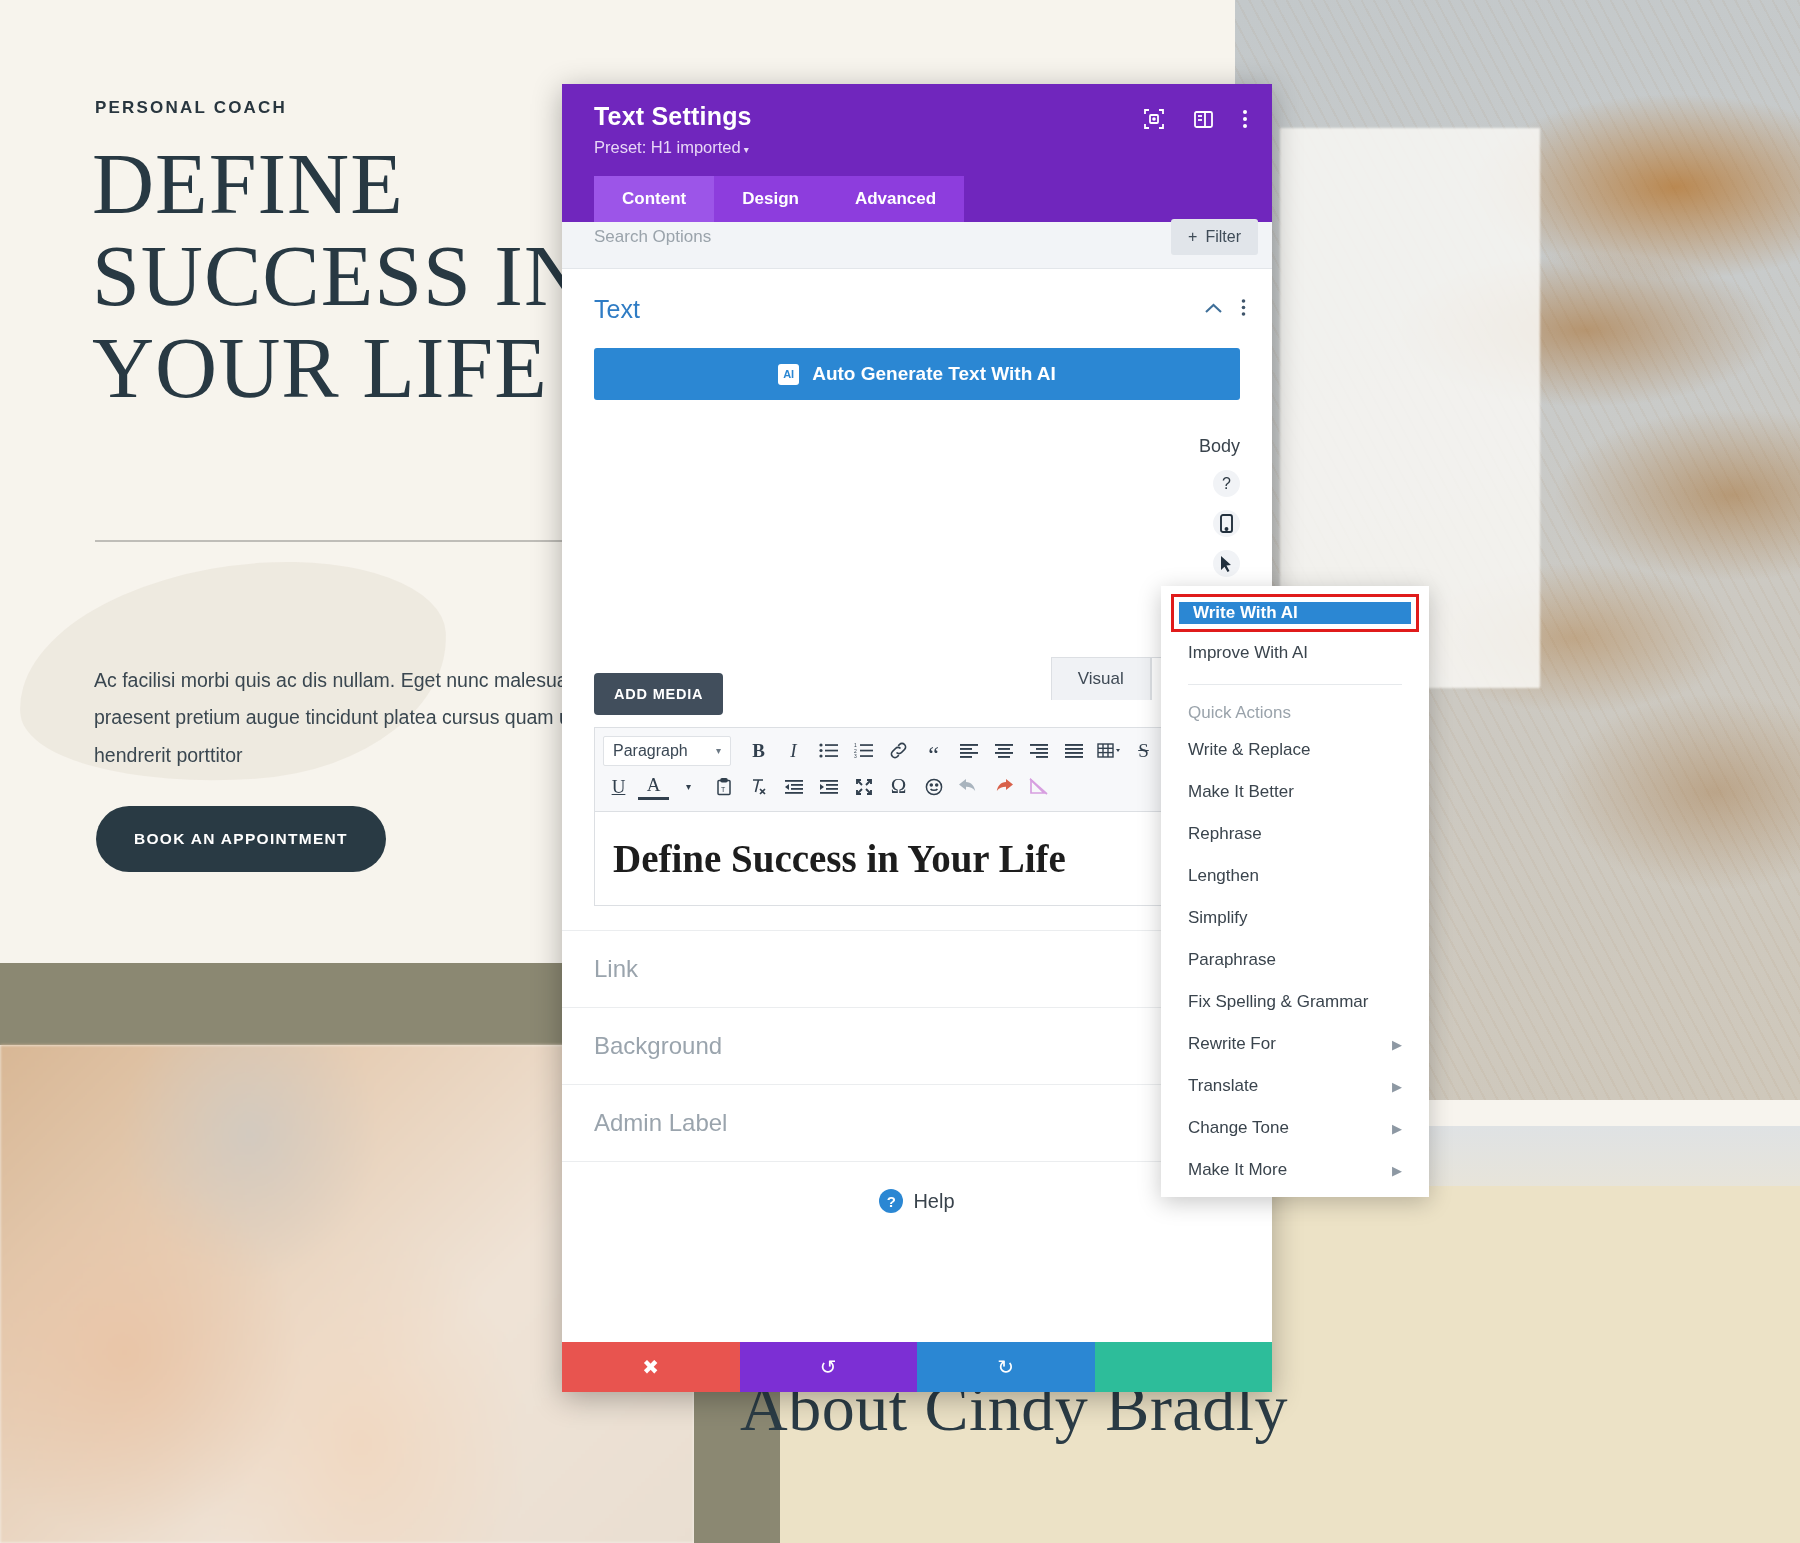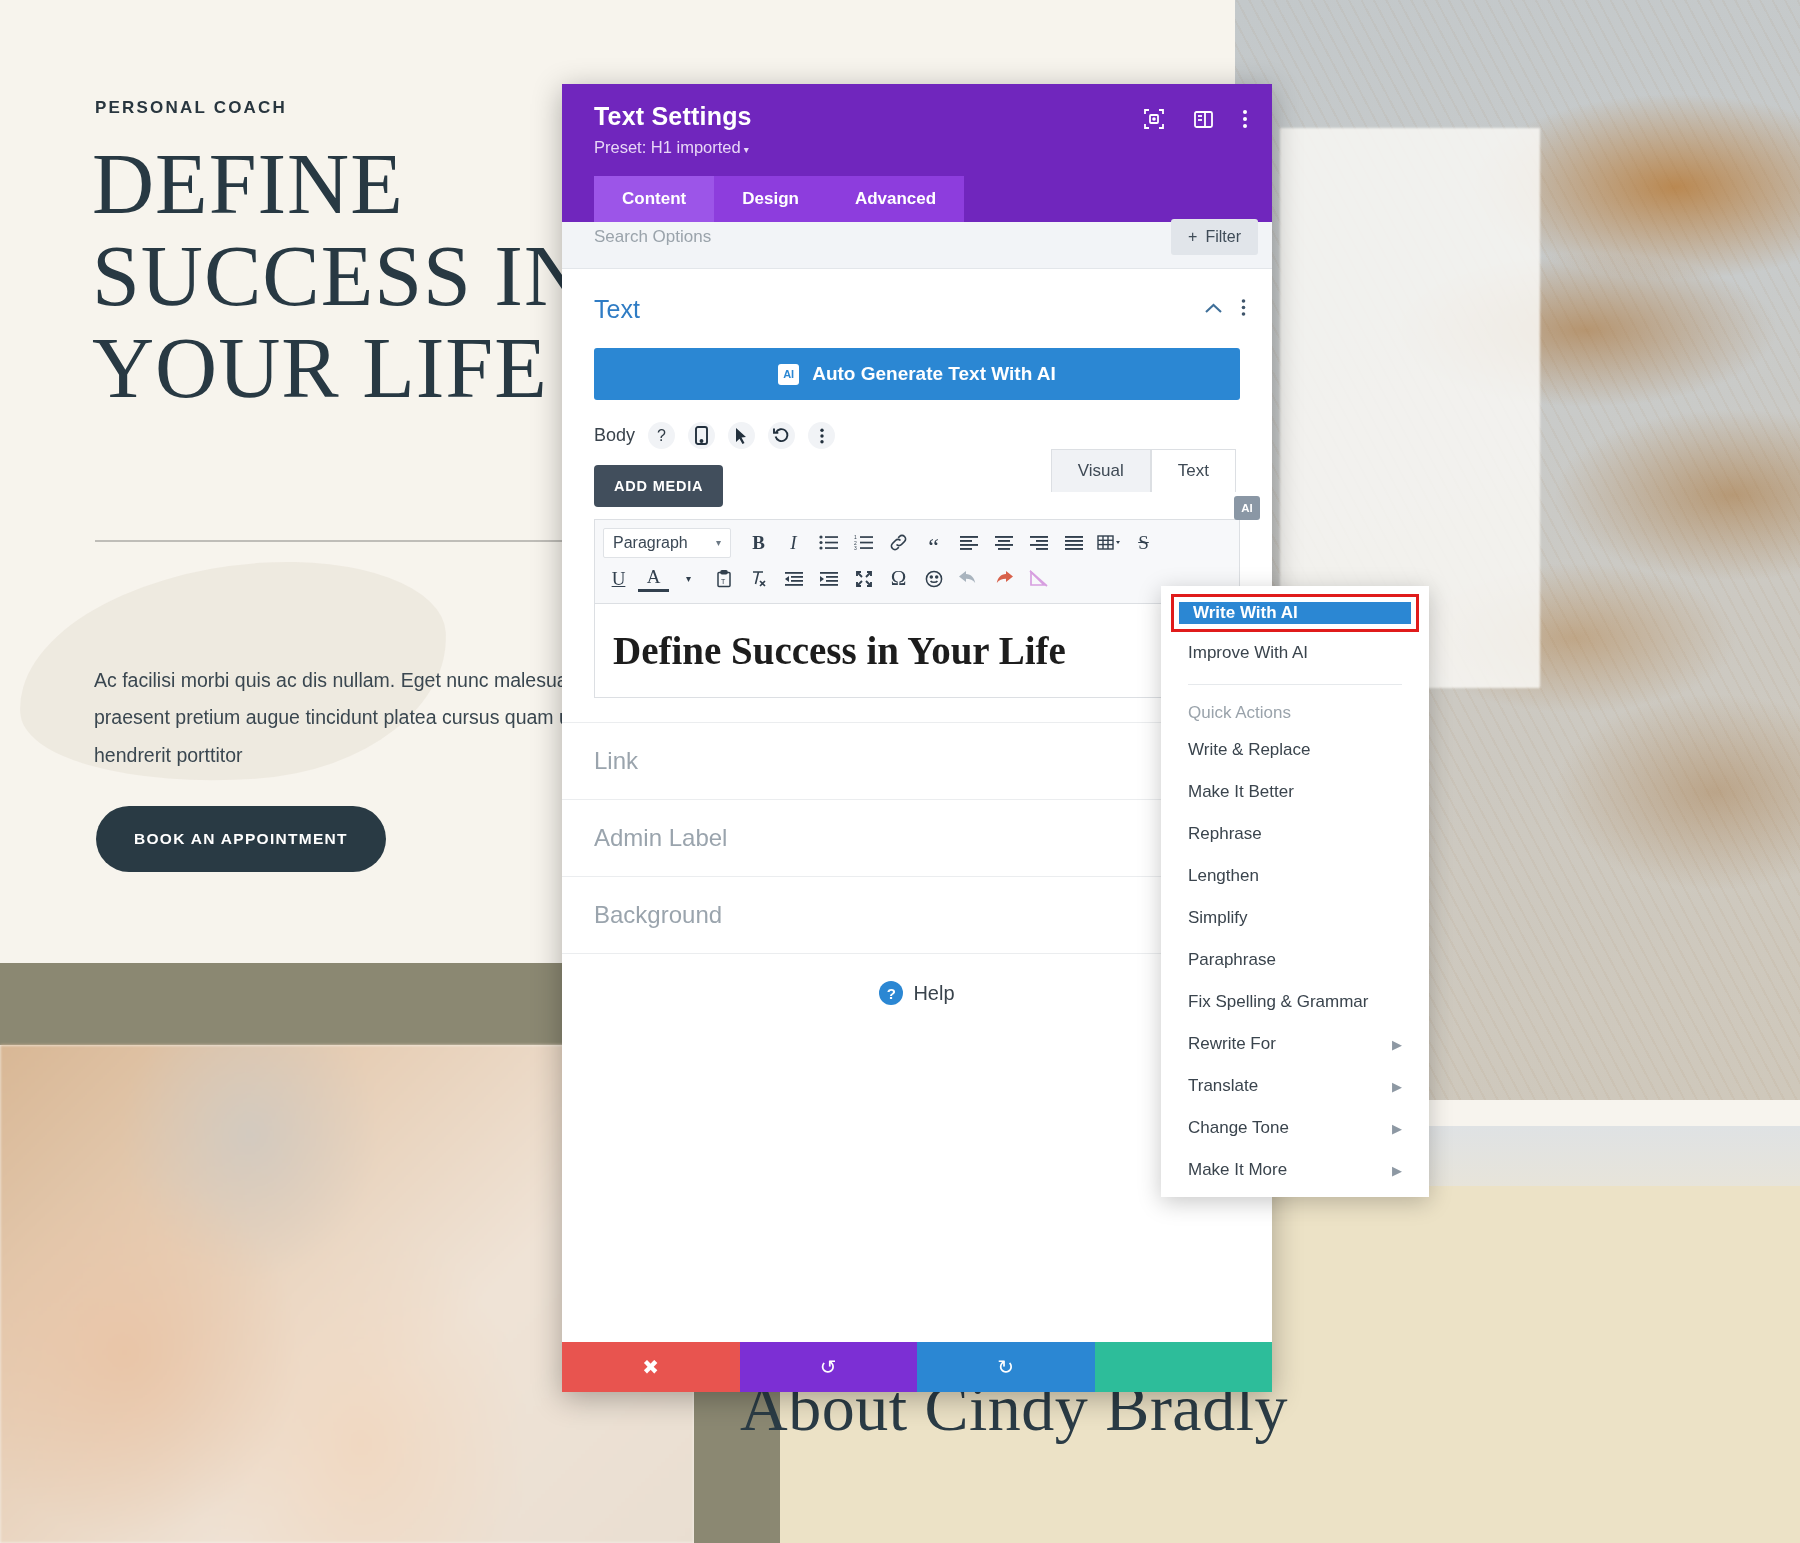--- a/index.html
+++ b/index.html
@@ -151,22 +151,22 @@
     height:52px; border-radius:3px; display:flex; align-items:center;
     justify-content:center; gap:13px; font-size:19px; font-weight:bold;
   }
   .ai-chip {
     background:#fff; color:#2b87d3; font-size:11px; font-weight:bold;
     border-radius:3px; width:21px; height:21px;
     display:flex; align-items:center; justify-content:center;
   }
 
   .body-row {
-    display:flex; align-items:center; gap:13px;
-    padding:22px 32px 0 32px; color:#2f3b45;
+    display:flex; align-items:flex-end; gap:13px;
+    padding:36px 32px 0 32px; color:#2f3b45;flex-direction:column;
   }
   .body-label { font-size:18px; color:#39434c; }
   .ic-circle {
     width:27px; height:27px; border-radius:50%;
     display:flex; align-items:center; justify-content:center;
     background:#f1f3f6;
   }
 
   .addmedia {
     margin:16px 0 0 32px; display:inline-block;
@@ -547,22 +547,22 @@
       </div>
 
       <div class="editor-area">
         <div class="editor-h1">Define Success in Your Life</div>
       </div>
       <div class="ai-badge">AI</div>
     </div>
 
     <div style="margin-top:24px;">
       <div class="opt-row">Link</div>
+      <div class="opt-row">Background</div>
       <div class="opt-row">Admin Label</div>
-      <div class="opt-row">Background</div>
       <div class="help-row">
         <span class="help-dot">?</span>
         <span>Help</span>
       </div>
     </div>
   </div>
 
   <div class="modal-foot">
     <div class="foot-btn fb-close">✖</div>
     <div class="foot-btn fb-undo">↺</div>

